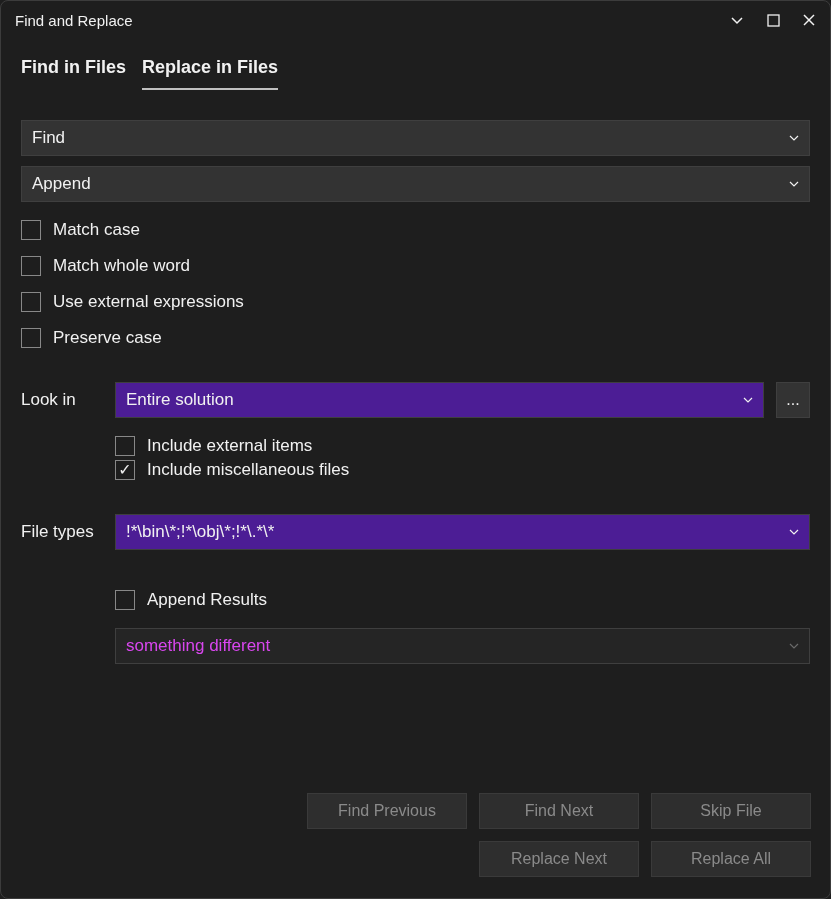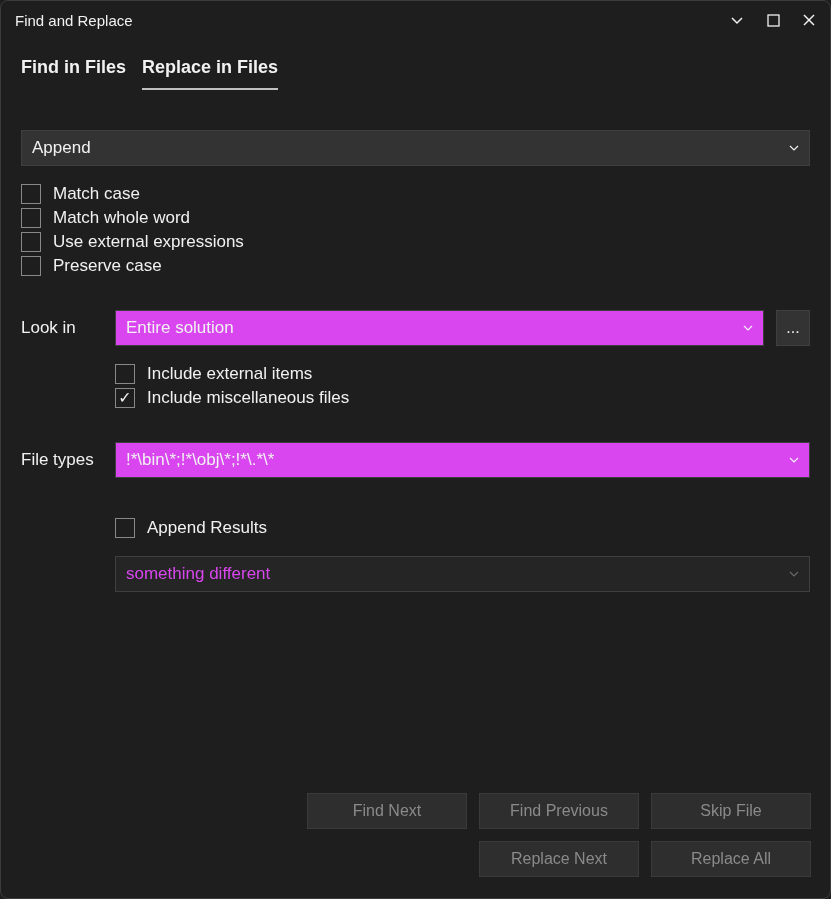--- a/index.html
+++ b/index.html
@@ -61,40 +61,40 @@
       height: 36px;
       display: flex;
       align-items: center;
       padding: 0 10px;
       font-size: 17px;
       color: #f1f1f1;
       border: 1px solid #3f3f3f;
       cursor: text;
     }
     .combo.darker {
-      background: #d946ef;
+      background: #4c1d95;
     }
     .combo.disabled {
       background: #252525;
       color: #d946ef;
       cursor: default;
     }
     .combo .caret {
       position: absolute;
       right: 10px;
       top: 50%;
       transform: translateY(-50%);
     }
     .caret svg { width: 10px; height: 6px; display: block; }
     .row-gap { height: 10px; }
     .checks {
       margin-top: 18px;
       display: flex;
       flex-direction: column;
-      gap: 4px;
+      gap: 16px;
     }
     .check-row {
       display: flex;
       align-items: center;
       gap: 12px;
     }
     .checkbox {
       width: 20px;
       height: 20px;
       border: 1px solid #888;
@@ -210,20 +210,28 @@
   </div>
 </div>
 
 <div class="tabs">
   <div class="tab">Find in Files</div>
   <div class="tab active">Replace in Files</div>
 </div>
 
 <div class="content">
 
+  <div class="combo">
+    <span>Find</span>
+    <span class="caret">
+      <svg viewBox="0 0 10 6" stroke="#f1f1f1" stroke-width="1.2" fill="none">
+          <polyline points="1,1 5,5 9,1"></polyline>
+        </svg>
+    </span>
+  </div>
   <div class="row-gap"></div>
   <div class="combo">
     <span>Append</span>
     <span class="caret">
       <svg viewBox="0 0 10 6" stroke="#f1f1f1" stroke-width="1.2" fill="none">
           <polyline points="1,1 5,5 9,1"></polyline>
         </svg>
     </span>
   </div>
 
@@ -299,21 +307,21 @@
             <polyline points="1,1 5,5 9,1"></polyline>
           </svg>
       </span>
     </div>
   </div>
 
 </div>
 
 <div class="buttons">
   <div class="btn-row">
+    <div class="btn">Find Previous</div>
     <div class="btn">Find Next</div>
-    <div class="btn">Find Previous</div>
     <div class="btn">Skip File</div>
   </div>
   <div class="btn-row">
     <div class="btn">Replace Next</div>
     <div class="btn">Replace All</div>
   </div>
 </div>
 
 </body></html>

